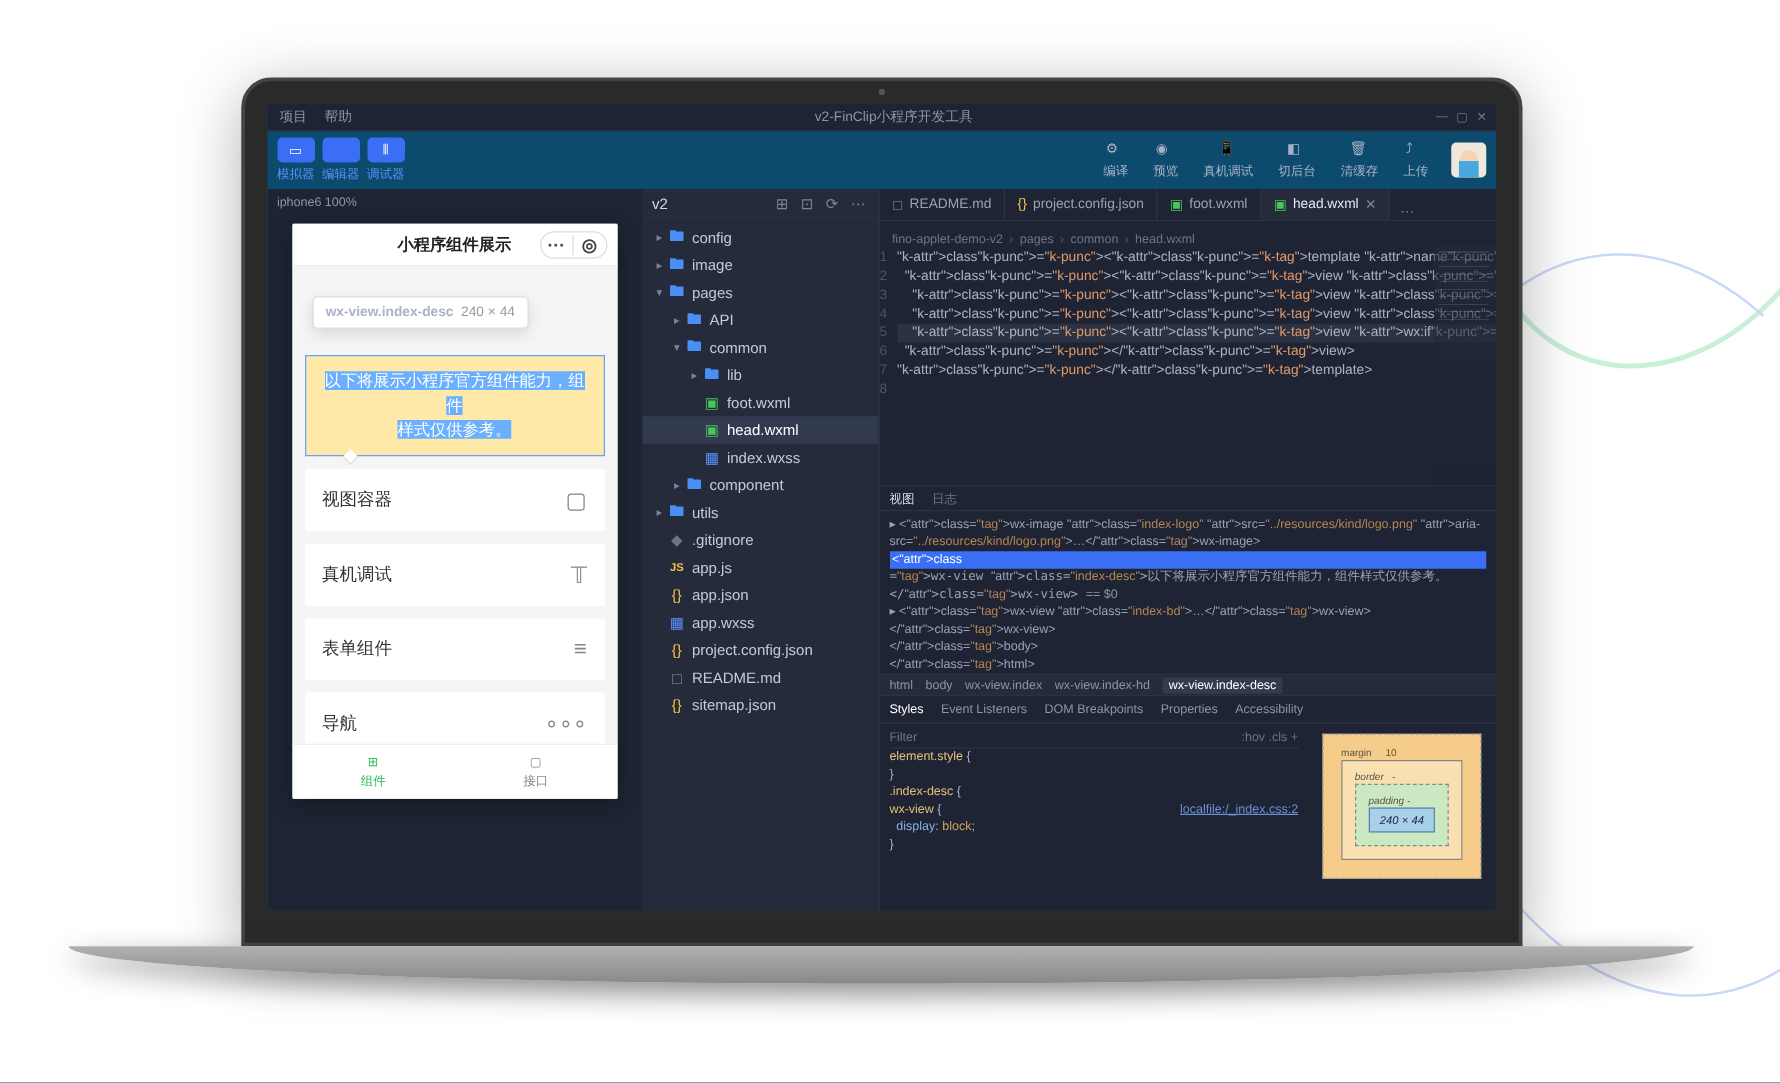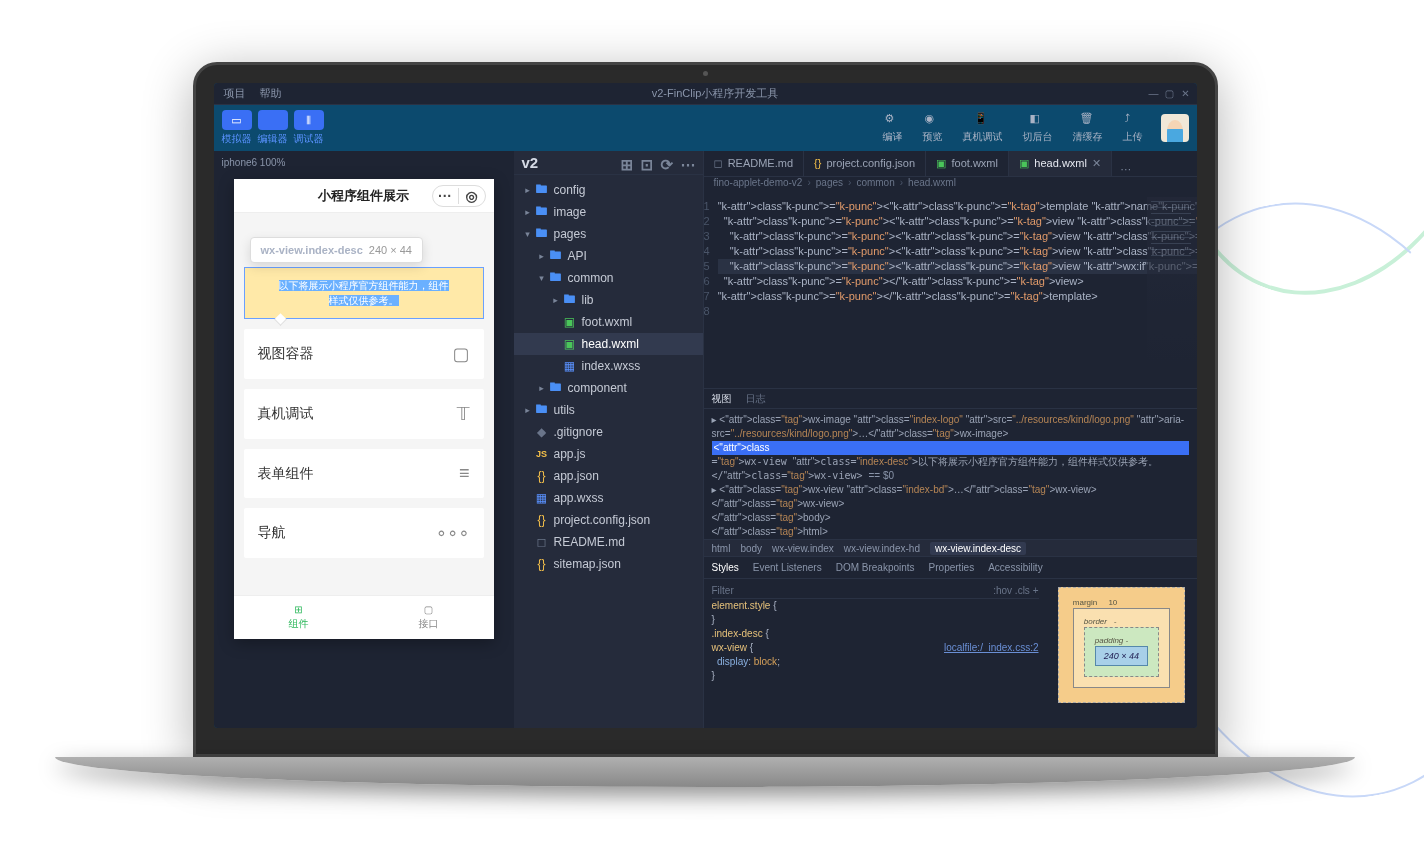--- a/index.html
+++ b/index.html
@@ -49,31 +49,31 @@
 .phone-status { height: 22px; display: flex; align-items: center; justify-content: space-between; padding: 0 8px; font-size: 10px; color: #222; background: #fff; }
 .phone-nav { height: 34px; display: flex; align-items: center; justify-content: center; font-size: 13px; font-weight: 600; color: #222; background: #fff; position: relative; border-bottom: 1px solid #eee; }
 .capsule { position: absolute; right: 8px; display: flex; border: 1px solid #ddd; border-radius: 20px; height: 22px; align-items: center; background: rgba(255,255,255,.8); }
 .capsule span { width: 26px; text-align: center; color: #444; font-size: 14px; }
 .capsule span:first-child { border-right: 1px solid #ddd; }
 .phone-body { flex: 1; padding: 10px; background: #f5f5f5; overflow: hidden; }
 .tooltip-wrap { position: relative; margin: 14px 0 0; }
 .tooltip { background: #fff; border: 1px solid #ddd; border-radius: 4px; padding: 6px 10px; font-size: 11px; box-shadow: 0 4px 12px rgba(0,0,0,.12); display: inline-flex; gap: 6px; margin-left: 6px; }
 .tooltip .dim { color: #999; }
 .tooltip::after { content: ""; position: absolute; left: 32px; bottom: -5px; width: 8px; height: 8px; background: #fff; border-right: 1px solid #ddd; border-bottom: 1px solid #ddd; transform: rotate(45deg); }
-.selected-block { margin-top: 4px; background: #ffe9a8; border: 1px solid #6aa0ff; padding: 10px; font-size: 10px; color: rgba(80,80,80,.65); text-align: center; line-height: 1.5; }
+.selected-block { margin-top: 21px; background: #ffe9a8; border: 1px solid #6aa0ff; padding: 10px; font-size: 13px; color: rgba(80,80,80,.65); text-align: center; line-height: 1.5; }
 .selected-block span { background: #6ab0ff; color: #fff; padding: 0; }
 .list-item { background: #fff; margin-top: 10px; padding: 14px 14px; display: flex; align-items: center; justify-content: space-between; font-size: 14px; color: #333; border-radius: 2px; }
 .list-item .ico { color: #888; font-size: 18px; }
 .phone-tab { height: 44px; display: flex; border-top: 1px solid #eee; background: #fff; }
 .ptab { flex: 1; display: flex; flex-direction: column; align-items: center; justify-content: center; gap: 2px; font-size: 10px; color: #888; }
 .ptab.active { color: #2eb85c; }
 
 
 .tree { width: 190px; background: #252b3b; display: flex; flex-direction: column; border-right: 1px solid #2a3244; }
-.tree-hdr { height: 24px; display: flex; align-items: center; padding: 0 8px; font-size: 15px; font-weight: 700; color: #d5dae5; border-bottom: 1px solid #2a3244; }
+.tree-hdr { height: 24px; display: flex; align-items: center; padding: 0 8px; font-size: 12px; font-weight: 400; color: #d5dae5; border-bottom: 1px solid #2a3244; }
 .tree-hdr .spacer { flex: 1; }
 .tree-hdr .ico { width: 14px; height: 14px; margin-left: 6px; color: #7a8599; }
 .tree-body { flex: 1; padding: 4px 0; overflow: hidden; }
 .tnode { display: flex; align-items: center; height: 22px; padding-right: 6px; font-size: 12px; color: #c5cad5; cursor: default; }
 .tnode.sel { background: #323a4f; color: #fff; }
 .tnode .arrow { width: 12px; text-align: center; color: #7a8599; font-size: 9px; }
 .tnode .arrow.down::before { content: "▾"; }
 .tnode .arrow.right::before { content: "▸"; }
 .tnode .fico { width: 16px; text-align: center; margin-right: 4px; }
 .fico.folder { color: #4a8ff5; }
@@ -84,21 +84,21 @@
 .fico.wxss { color: #5a92ff; }
 .fico.git { color: #6a758a; }
 
 
 .editor-area { flex: 1; display: flex; flex-direction: column; background: #1e2433; overflow: hidden; }
 .tabs { height: 26px; display: flex; align-items: flex-end; background: #1e2433; border-bottom: 1px solid #2a3244; }
 .tab { height: 26px; padding: 0 10px; display: flex; align-items: center; gap: 5px; font-size: 11px; color: #9aa3b5; border-right: 1px solid #2a3244; }
 .tab.active { background: #252b3b; color: #e5e8f0; }
 .tab .close { color: #7a8599; }
 .tabs .more { padding: 0 8px; color: #7a8599; }
-.bread { height: 20px; display: flex; align-items: flex-start; gap: 5px; padding: 0 10px; font-size: 10px; color: #6a758a; }
+.bread { height: 20px; display: flex; align-items: flex-end; gap: 5px; padding: 0 10px; font-size: 10px; color: #6a758a; }
 .bread .sep { color: #4a5569; }
 .code { flex: 1; display: flex; font-family: Menlo, Consolas, monospace; font-size: 11px; line-height: 15px; padding-top: 2px; position: relative; }
 .gutter { width: 34px; text-align: right; color: #4a5569; padding-right: 8px; }
 .lines { flex: 1; white-space: pre; color: #aab3c5; }
 .k-str { color: #e09a6a; }
 .hl-line { background: #2a3244; }
 .minimap { position: absolute; right: 0; top: 0; width: 50px; height: 100%; background: linear-gradient(#252b3b, #1e2433); opacity: .6; }
 .minimap::after { content: ""; position: absolute; top: 4px; left: 4px; right: 6px; height: 56px; background: repeating-linear-gradient(#4a5569 0 1px, transparent 1px 6px); }
 
 

